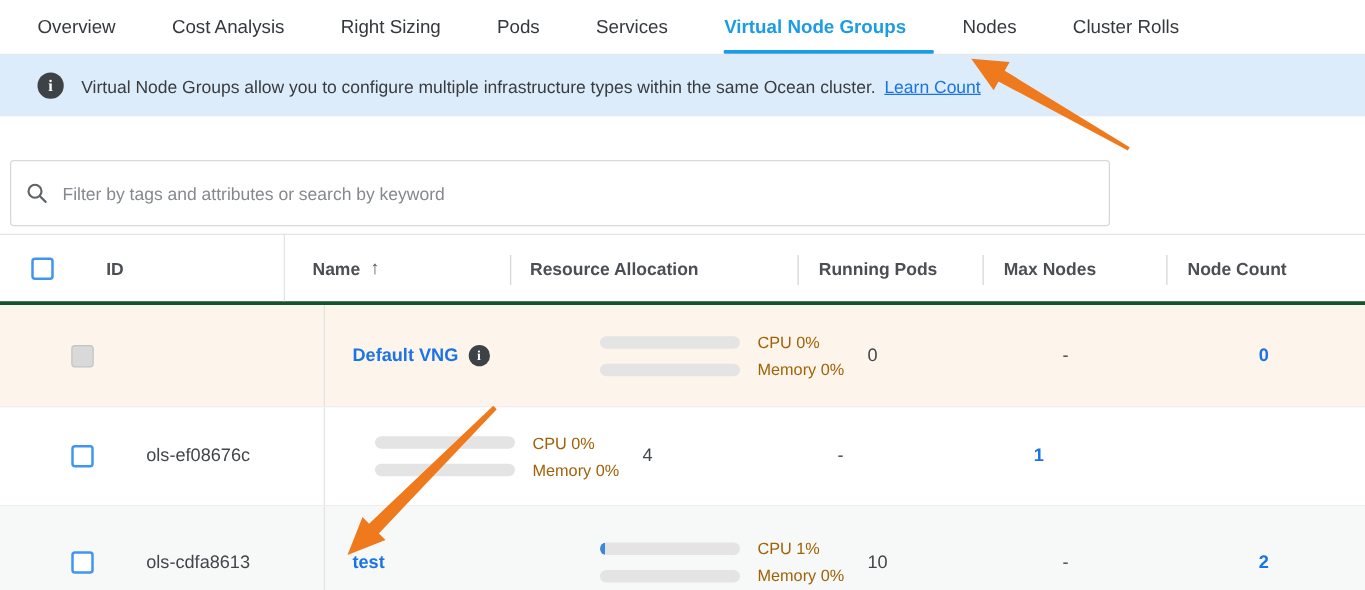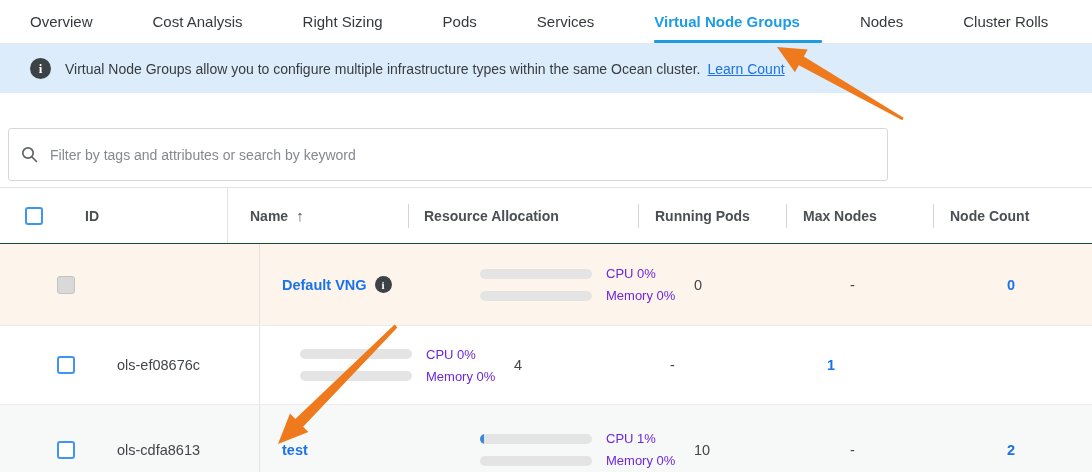--- a/index.html
+++ b/index.html
@@ -1,20 +1,20 @@
 <!DOCTYPE html>
 <html><head>
 <meta charset="utf-8">
 <style>
   html,body{margin:0;padding:0;background:#fff;}
   body{width:1092px;height:472px;overflow:hidden;position:relative;
        font-family:"Liberation Sans","DejaVu Sans",sans-serif;color:#3a3e43;}
 
   
-  .tabbar{height:44px;display:flex;align-items:stretch;gap:60px;padding-left:30px;
+  .tabbar{height:44px;display:flex;align-items:stretch;gap:45px;padding-left:30px;
           border-bottom:1px solid #e7e7e7;background:#fff;box-sizing:border-box;}
   .tab{display:flex;align-items:center;font-size:15px;color:#35393e;cursor:pointer;
        position:relative;white-space:nowrap;}
   .tab.active{color:#1b9ce4;font-weight:700;}
   .tab.active::after{content:"";position:absolute;left:0;right:-22px;bottom:0;height:3px;
        background:#1b9ce4;border-radius:1px;}
 
   
   .banner{height:49px;background:#dcecfa;display:flex;align-items:center;padding-left:30px;
           box-sizing:border-box;font-size:14px;color:#383c41;}
@@ -29,21 +29,21 @@
           border:1px solid #d8d8d8;border-radius:3px;display:flex;align-items:center;
           padding:0 12px;box-sizing:border-box;}
   .search-box svg{flex:none;margin-right:10px;}
   .search-box input{border:none;outline:none;flex:1;font-size:14px;color:#3a3e43;
           font-family:inherit;background:transparent;}
   .search-box input::placeholder{color:#85898e;}
 
   
   .table{position:absolute;left:0;top:187px;width:1092px;border-top:1px solid #e3e3e3;}
   .tr{display:flex;width:1092px;box-sizing:border-box;}
-  .thead{height:56px;border-bottom:1px solid #14532d;background:#fff;}
+  .thead{height:56px;border-bottom:3px solid #14532d;background:#fff;}
   .row{border-bottom:1px solid #ececec;padding-left:32px;}
   .row-0{height:82px;background:#fdf5ec;}
   .row-1{height:79px;background:#fff;}
   .row-2{height:90px;background:#f7f8f8;}
   .cell{display:flex;align-items:center;box-sizing:border-box;flex:none;}
   .c-check{width:70px;padding-left:25px;}
   .c-id{width:158px;padding-left:15px;border-right:1px solid #e3e3e3;font-size:14.5px;color:#42464b;}
   .c-name{width:180px;padding-left:22px;}
   .c-res{width:230px;padding-left:40px;}
   .c-pods{width:148px;padding-left:24px;font-size:14.5px;color:#42464b;}
@@ -63,21 +63,21 @@
 
   .name-link,.count-link{color:#1a73e8;font-size:14.5px;font-weight:700;text-decoration:none;cursor:pointer;}
   .row-info{width:17px;height:17px;border-radius:50%;background:#3d4246;color:#fff;margin-left:8px;
             display:inline-flex;align-items:center;justify-content:center;
             font-family:"Liberation Serif","DejaVu Serif",serif;font-weight:700;font-size:11px;cursor:pointer;}
 
   .bars{display:flex;flex-direction:column;gap:2px;}
   .bar-row{display:flex;align-items:center;height:20px;}
   .bar{width:112px;height:10px;border-radius:5px;background:#e4e4e4;overflow:hidden;display:block;}
   .bar-fill{display:block;height:100%;background:#3b87dd;border-radius:5px 0 0 5px;width:0;}
-  .bar-label{margin-left:14px;font-size:13px;color:#6d28d9;white-space:nowrap;}
+  .bar-label{margin-left:14px;font-size:13px;color:#a16207;white-space:nowrap;}
 
   
   .arrows{position:absolute;left:0;top:0;width:1092px;height:472px;pointer-events:none;z-index:20;}
 </style>
 </head>
 <body>
 
 <nav class="tabbar">
   <div class="tab">Overview</div>
   <div class="tab">Cost Analysis</div>

